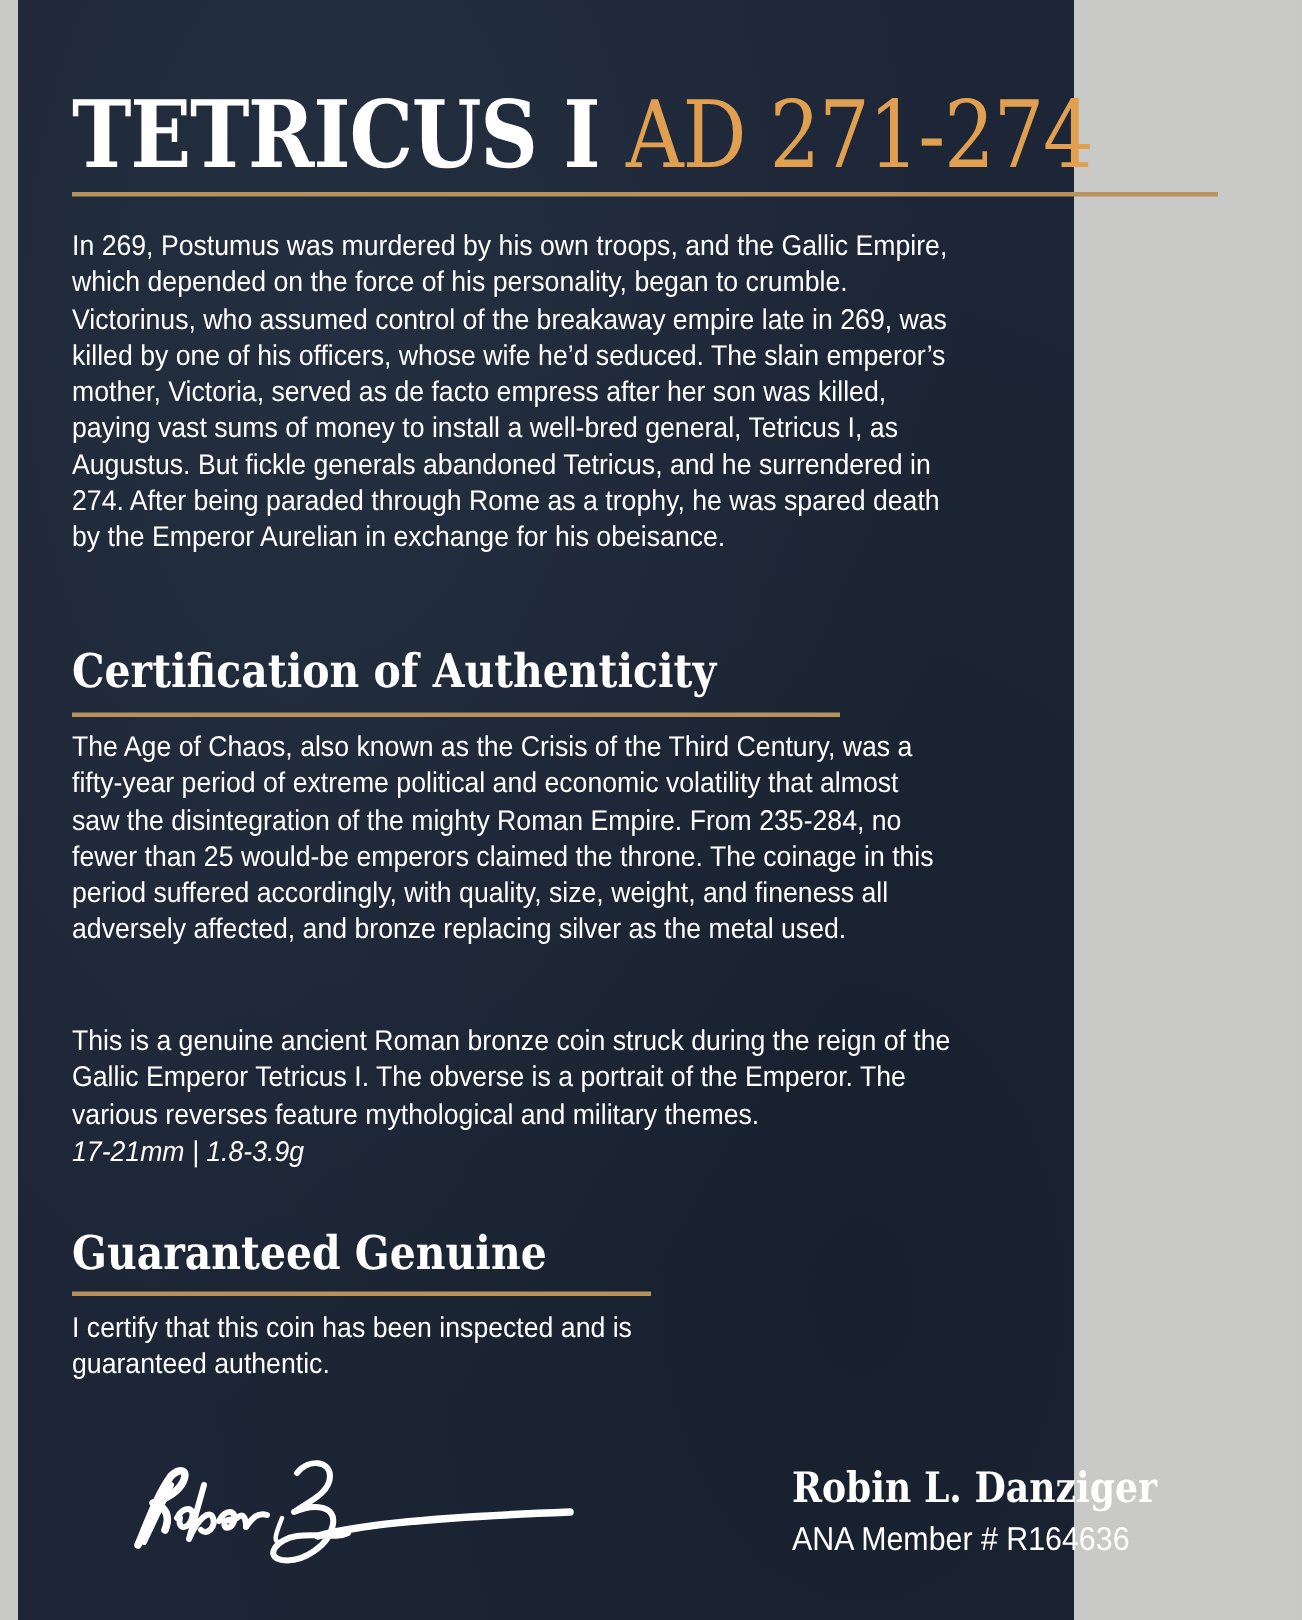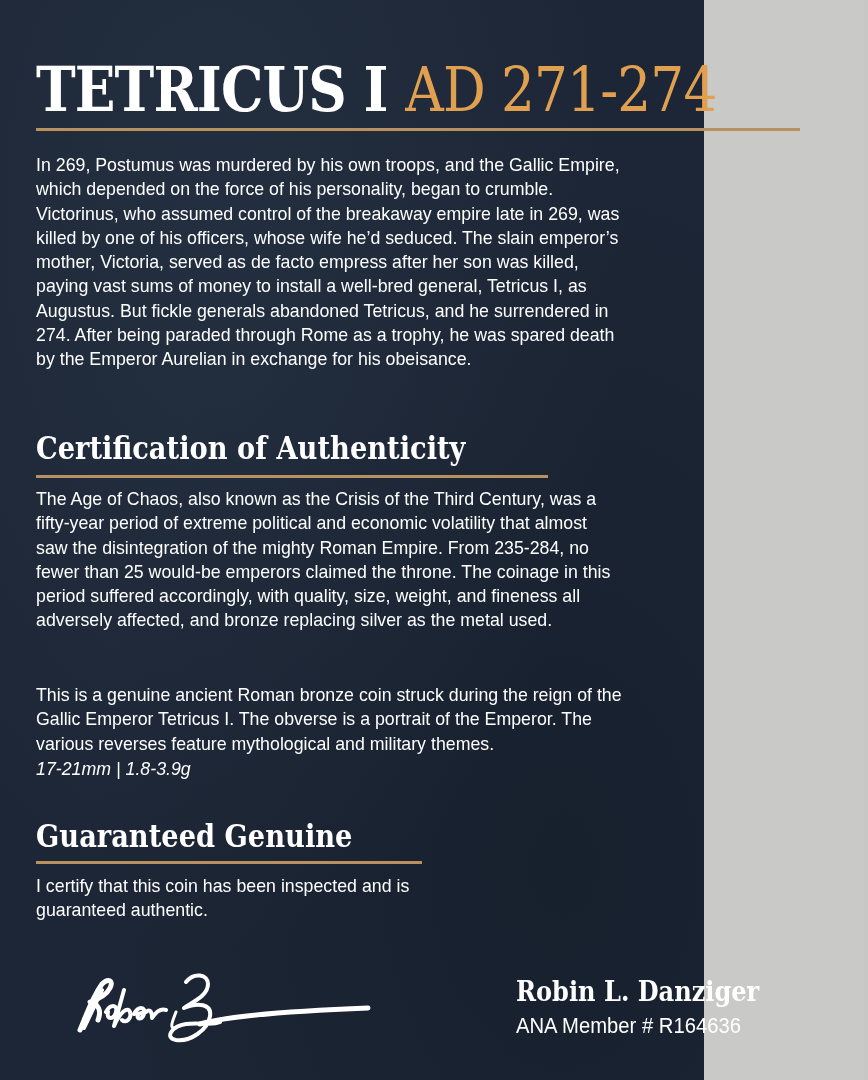--- a/index.html
+++ b/index.html
@@ -5,21 +5,21 @@
     html, body {
       margin: 0;
       padding: 0;
       width: 868px;
       height: 1080px;
       overflow: hidden;
       background: #c9c9c7;
     }
     .card {
       position: absolute;
-      left: 0;
+      left: 12px;
       top: 0;
       width: 704px;
       height: 1080px;
       background:
         radial-gradient(ellipse at 30% 20%, rgba(40,54,72,0.55) 0%, rgba(0,0,0,0) 60%),
         radial-gradient(ellipse at 80% 80%, rgba(20,28,40,0.6) 0%, rgba(0,0,0,0) 60%),
         #1d2636;
       color: #ffffff;
     }
     .edge-strip {

